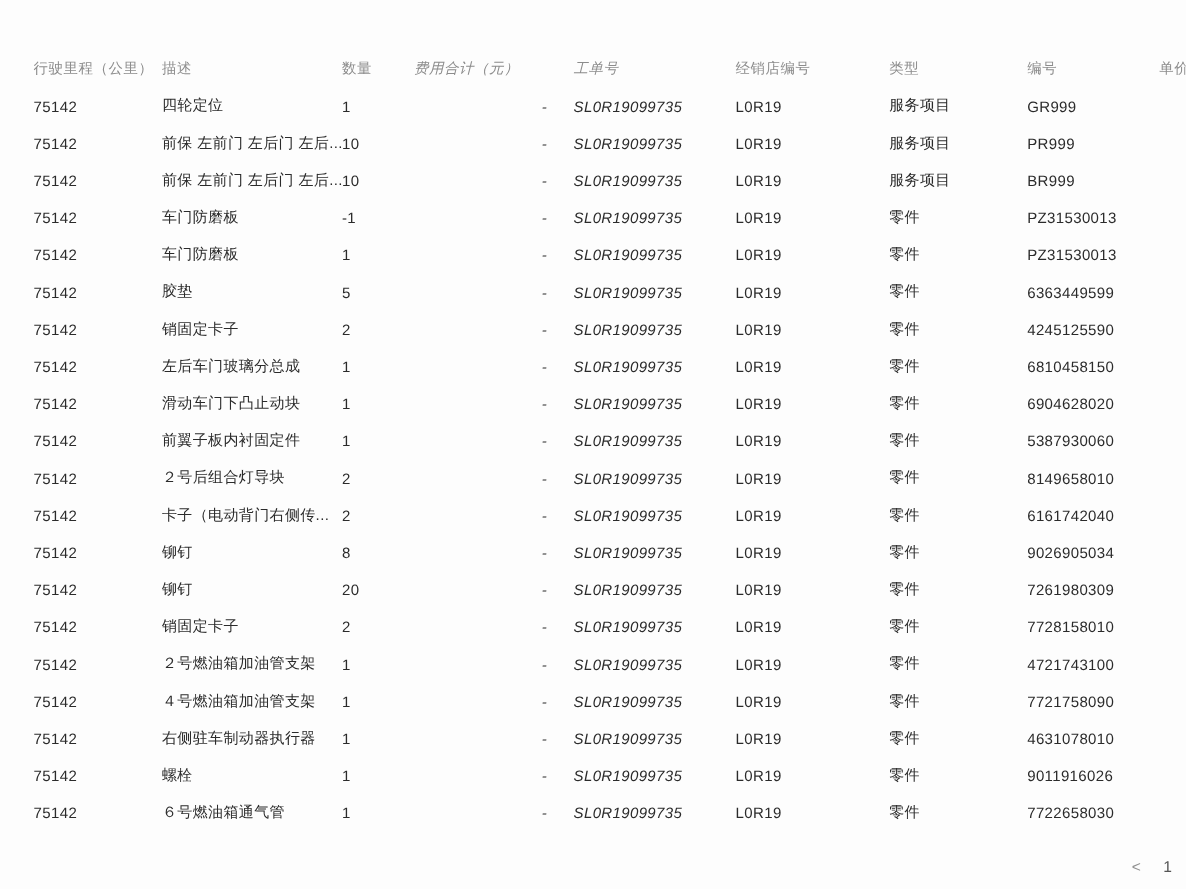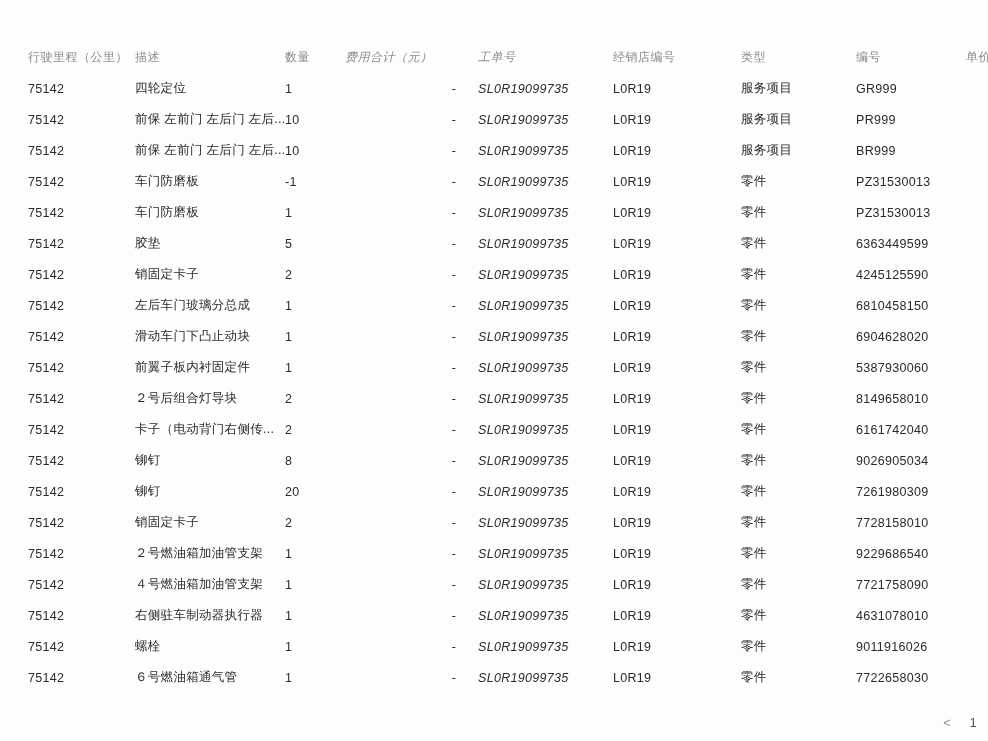--- a/index.html
+++ b/index.html
@@ -256,21 +256,21 @@
         <span class="cell c-price"></span>
       </div>
       <div class="trow">
         <span class="cell c-mileage">75142</span>
         <span class="cell c-desc">２号燃油箱加油管支架</span>
         <span class="cell c-qty">1</span>
         <span class="cell c-cost">-</span>
         <span class="cell c-workOrder">SL0R19099735</span>
         <span class="cell c-dealer">L0R19</span>
         <span class="cell c-type">零件</span>
-        <span class="cell c-code">9229686540</span>
+        <span class="cell c-code">4721743100</span>
         <span class="cell c-price"></span>
       </div>
       <div class="trow">
         <span class="cell c-mileage">75142</span>
         <span class="cell c-desc">４号燃油箱加油管支架</span>
         <span class="cell c-qty">1</span>
         <span class="cell c-cost">-</span>
         <span class="cell c-workOrder">SL0R19099735</span>
         <span class="cell c-dealer">L0R19</span>
         <span class="cell c-type">零件</span>

